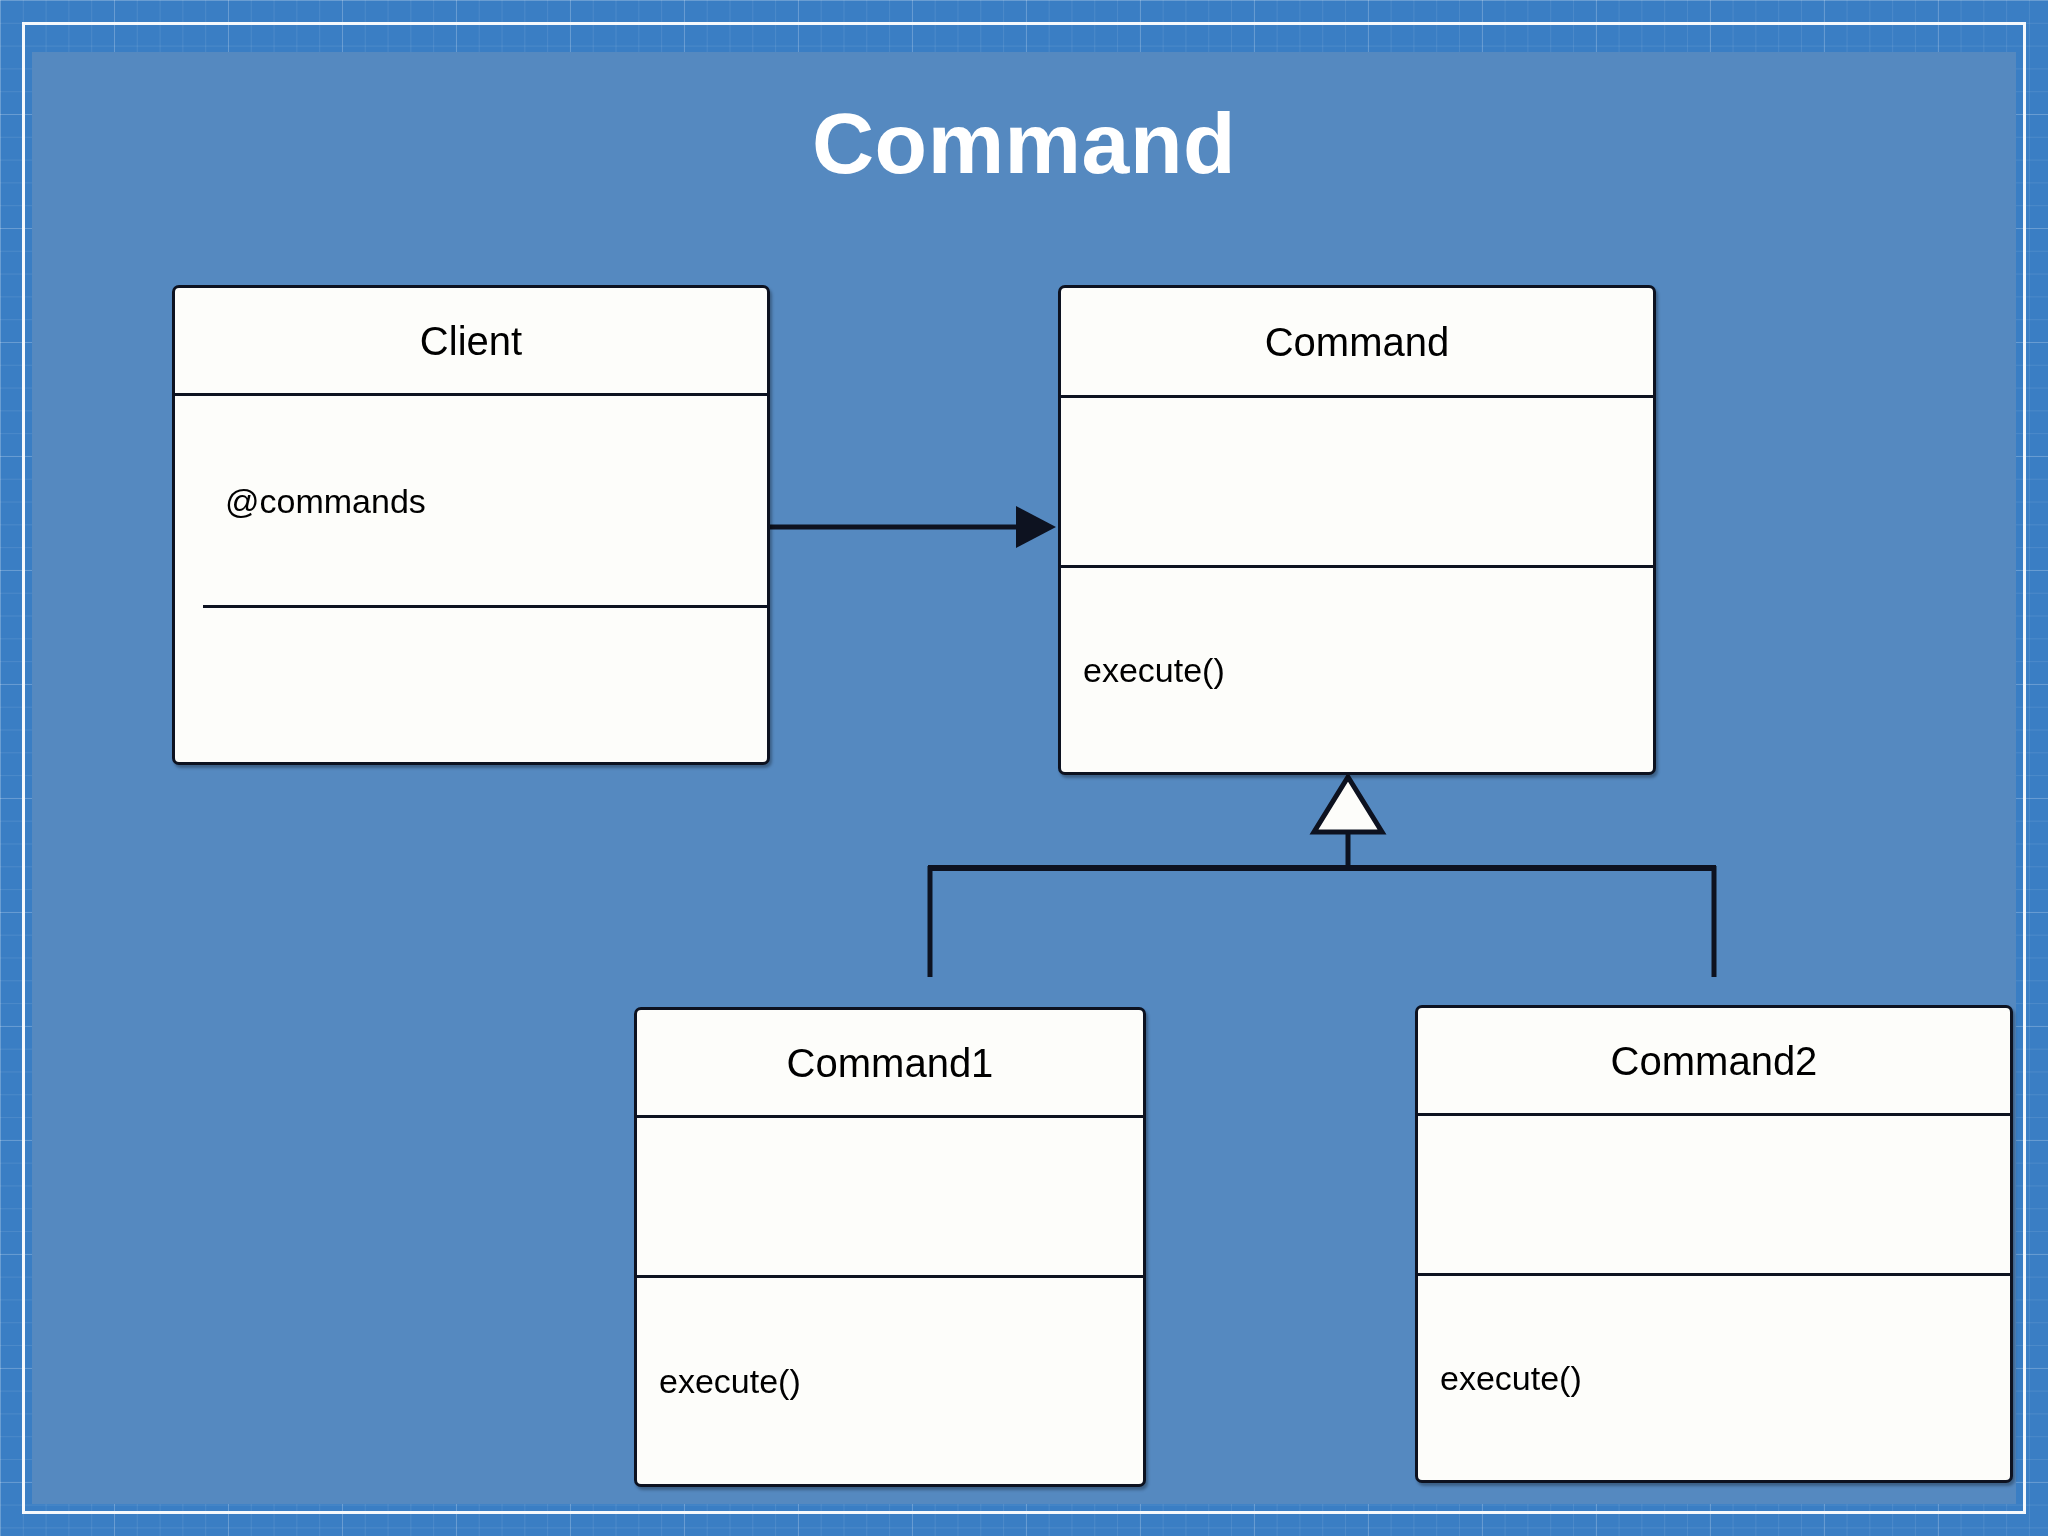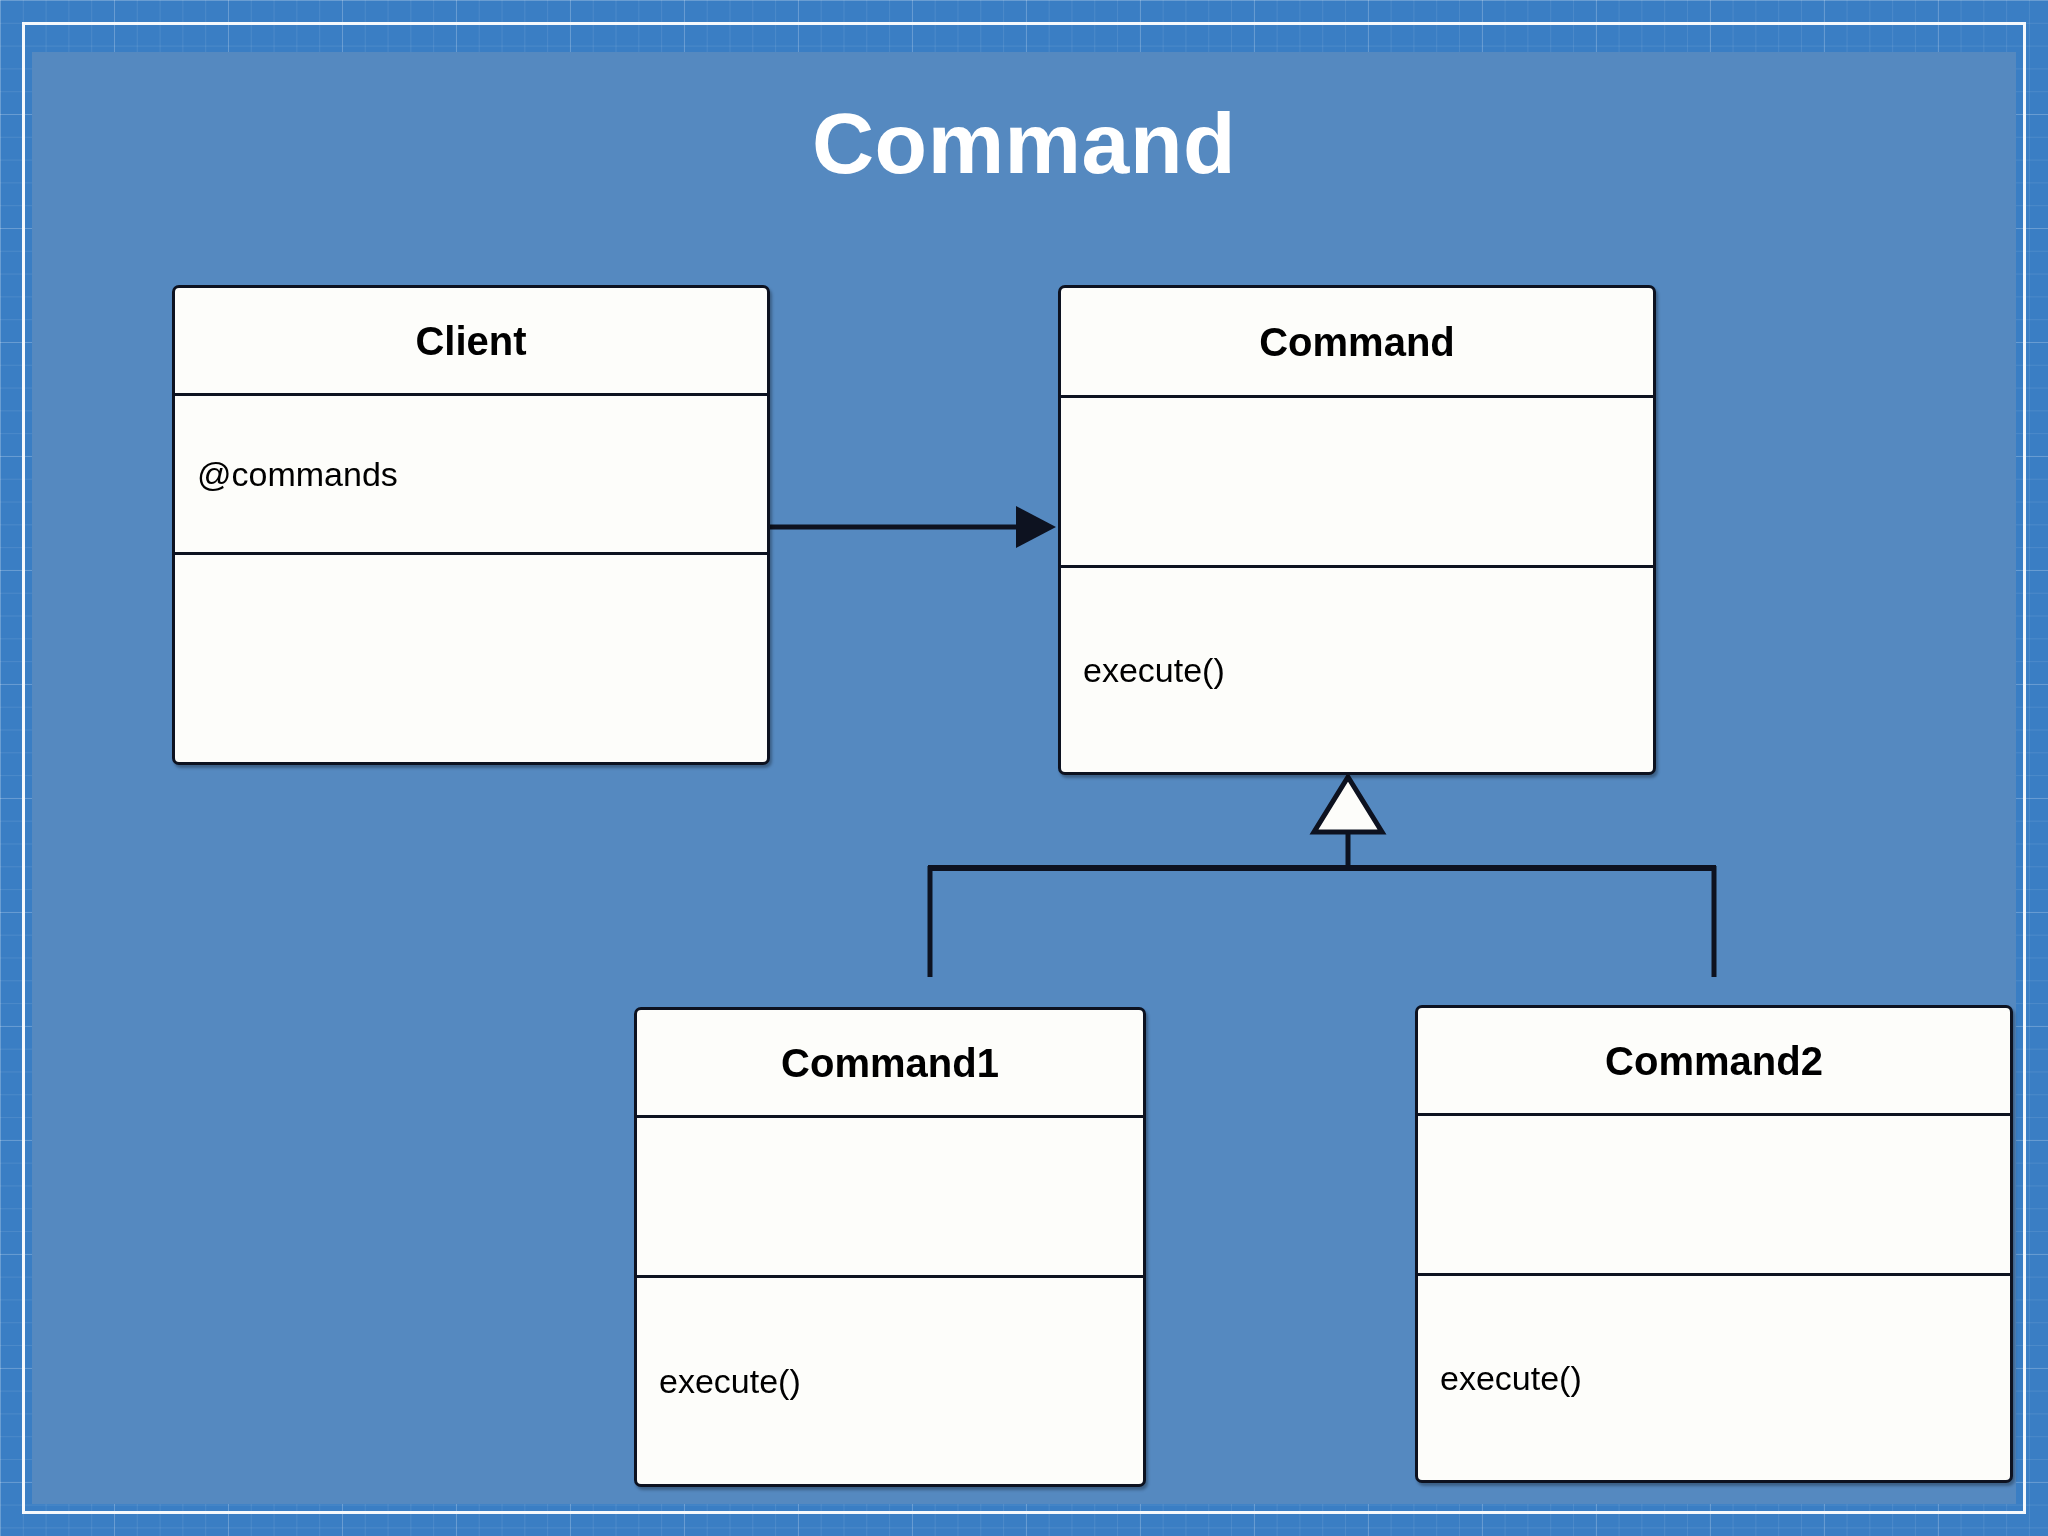--- a/index.html
+++ b/index.html
@@ -81,21 +81,21 @@
     border: 3px solid #0d1220;
     border-radius: 7px;
     box-sizing: border-box;
     box-shadow: 2px 3px 3px rgba(0,0,0,0.30);
     display: flex;
     flex-direction: column;
     overflow: hidden;
   }
   .uml-name {
     text-align: center;
-    font-weight: bold;
+    font-weight: normal;
     color: #000000;
     font-size: 40px;
     line-height: 1;
     display: flex;
     align-items: center;
     justify-content: center;
     border-bottom: 3px solid #0d1220;
     box-sizing: border-box;
   }
   .uml-compartment {
@@ -115,21 +115,21 @@
     white-space: nowrap;
   }
 
   
   #box-client    { left: 172px;  top: 285px;  width: 598px;  height: 480px; }
   #box-command   { left: 1058px; top: 285px;  width: 598px;  height: 490px; }
   #box-command1  { left: 634px;  top: 975px;  width: 512px;  height: 480px; margin-top: 32px; }
   #box-command2  { left: 1415px; top: 1005px;  width: 598px;  height: 478px; }
 
   #box-client   .uml-name { height: 108px; }
-  #box-client   .c-mid    { height: 159px; }
+  #box-client   .c-mid    { height: 212px; margin-left: 28px; }
   #box-client   .c-bot    { flex: 1; }
 
   #box-command  .uml-name { height: 110px; }
   #box-command  .c-mid    { height: 170px; }
   #box-command  .c-bot    { flex: 1; }
 
   #box-command1 .uml-name { height: 108px; }
   #box-command1 .c-mid    { height: 160px; }
   #box-command1 .c-bot    { flex: 1; }
 

